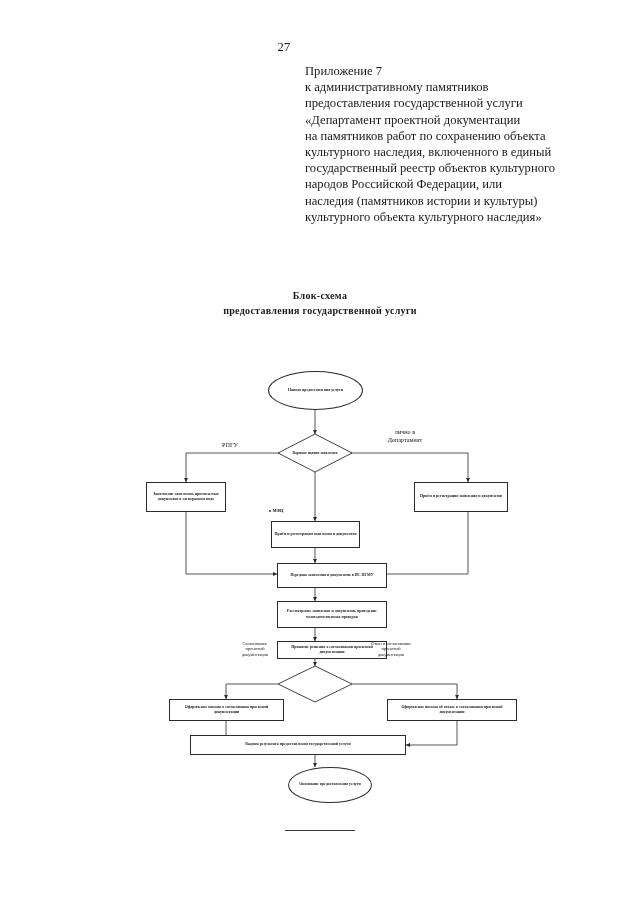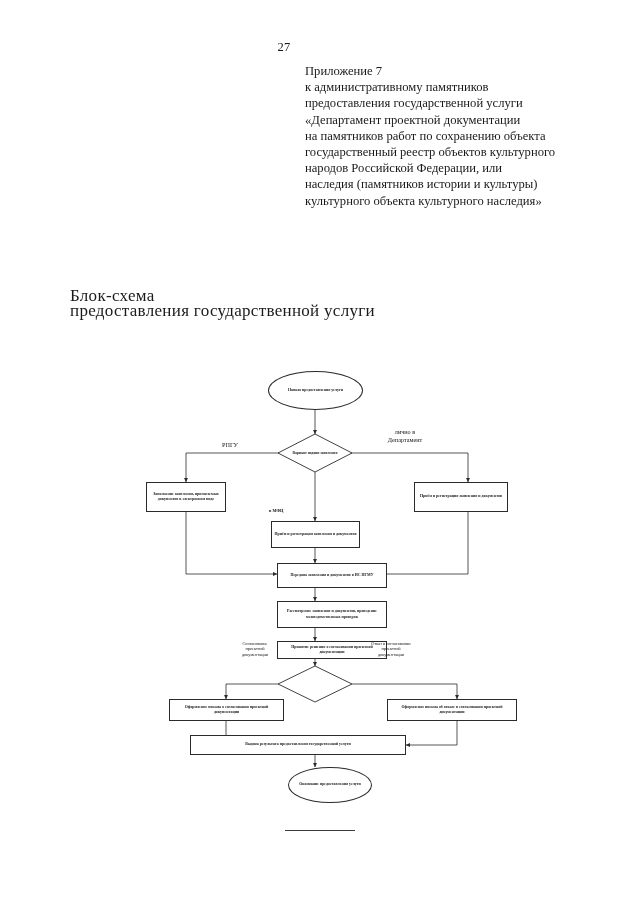--- a/index.html
+++ b/index.html
@@ -41,22 +41,23 @@
   .appendix-block div {
     white-space: nowrap;
   }
 
   
   .chart-title {
     position: absolute;
     left: 70px;
     top: 288px;
     width: 500px;
-    font-weight: normal;
-    font-size: 17px;
+    text-align: center;
+    font-weight: bold;
+    font-size: 10px;
     line-height: 15px;
     letter-spacing: .3px;
   }
 
   
   #flow {
     position: absolute;
     left: 0;
     top: 0;
     width: 640px;
@@ -131,20 +132,21 @@
 <div id="page">
 
   <div class="page-number">27</div>
 
   <div class="appendix-block">
     <div>Приложение 7</div>
     <div>к административному памятников</div>
     <div>предоставления государственной услуги</div>
     <div>«Департамент проектной документации</div>
     <div>на памятников работ по сохранению объекта</div>
+    <div>культурного наследия, включенного в единый</div>
     <div>государственный реестр объектов культурного</div>
     <div>народов Российской Федерации, или</div>
     <div>наследия (памятников истории и культуры)</div>
     <div>культурного объекта культурного наследия»</div>
   </div>
 
   <div class="chart-title">
     <div>Блок-схема</div>
     <div>предоставления государственной услуги</div>
   </div>

